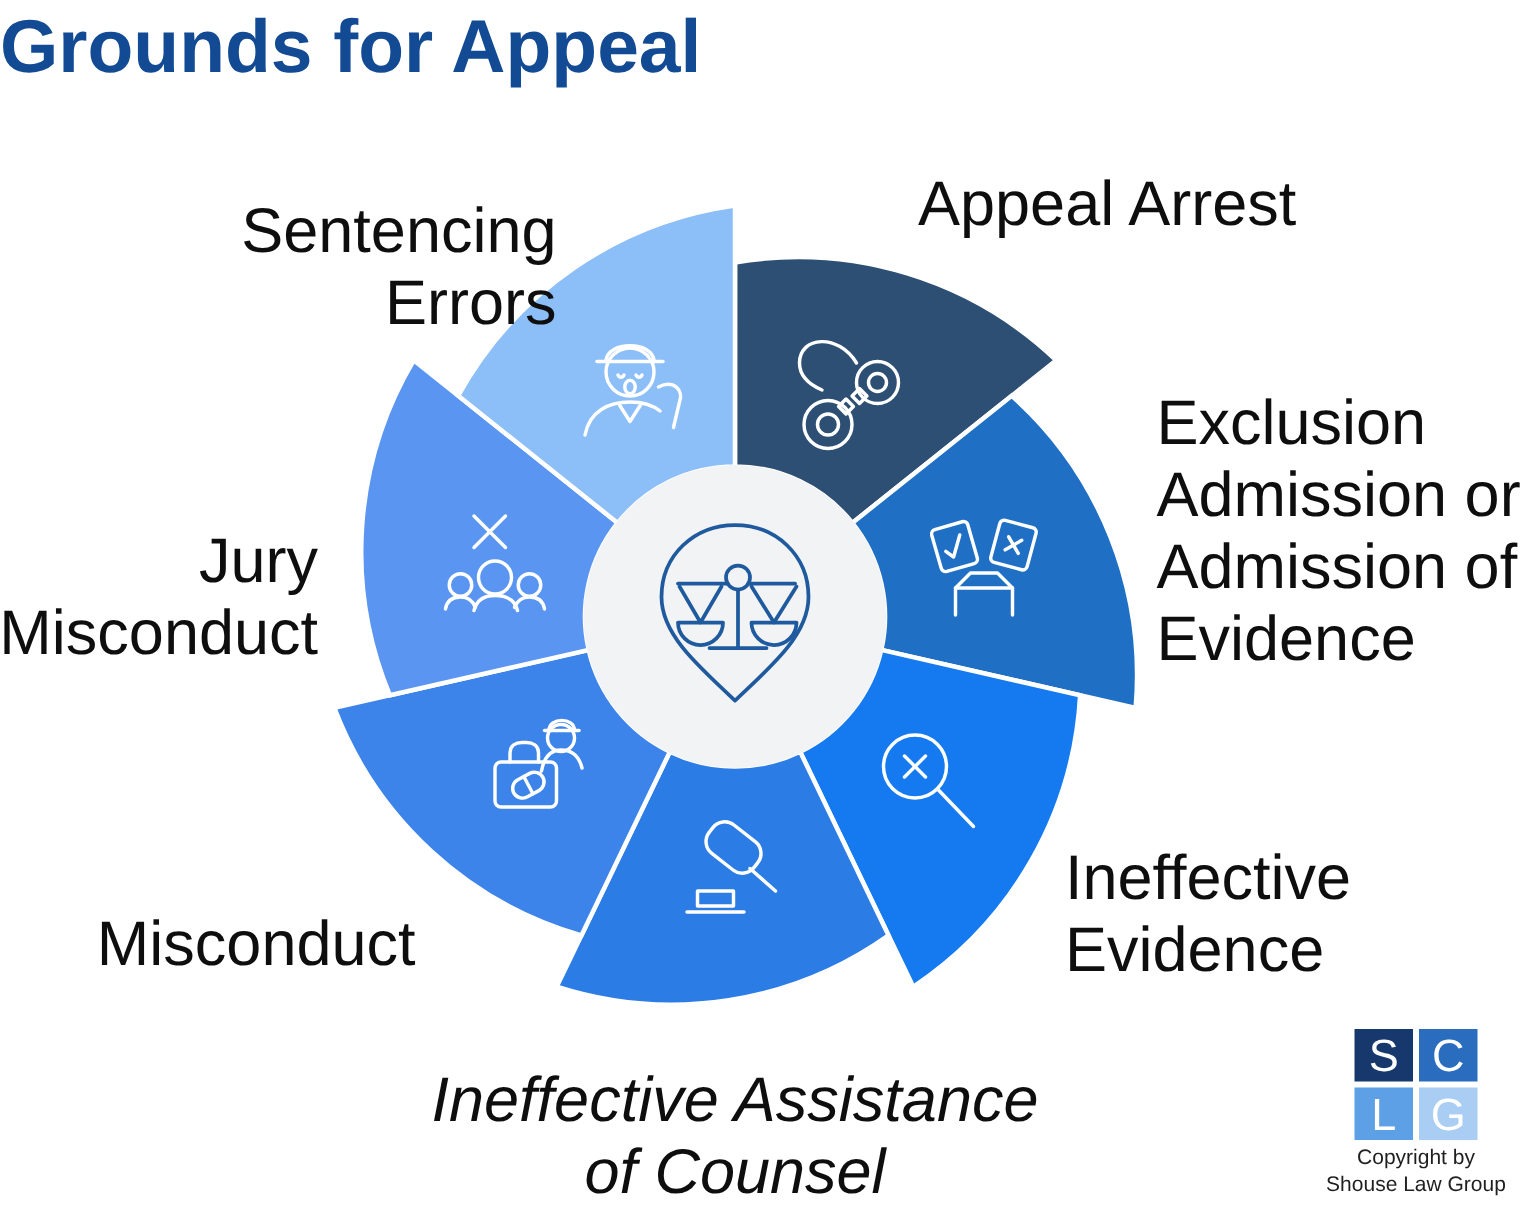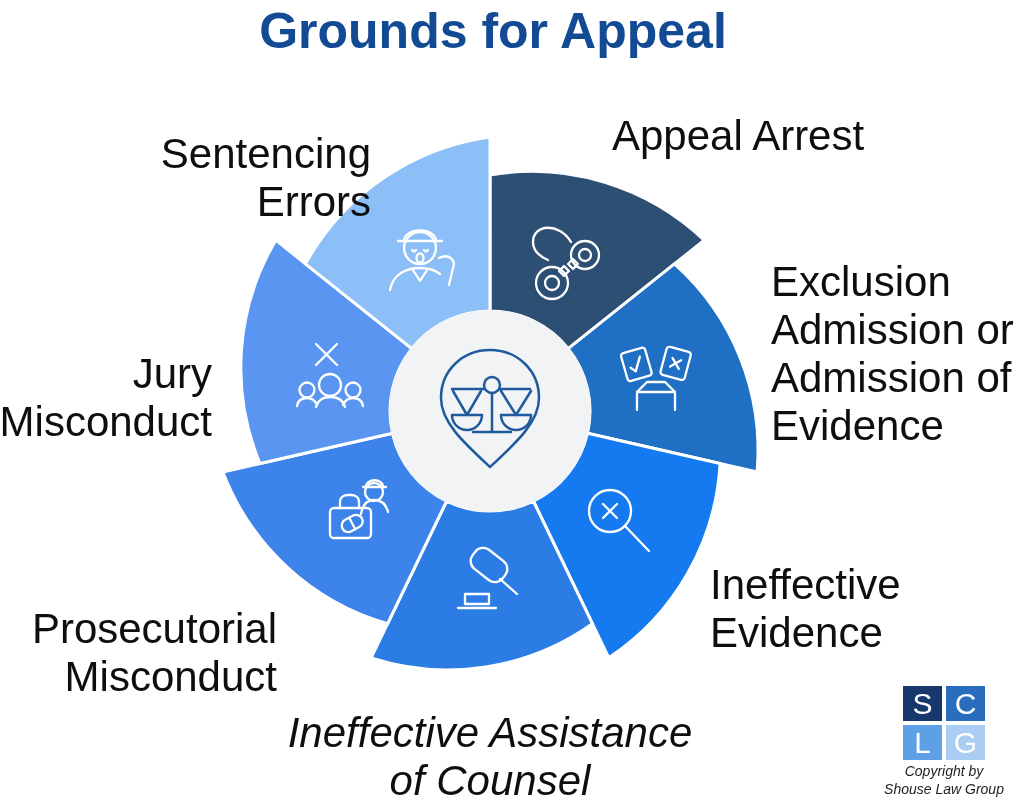--- a/index.html
+++ b/index.html
@@ -2,29 +2,29 @@
 <html><head>
 <meta charset="utf-8">
 <style>
   html,body{margin:0;padding:0;background:#ffffff;}
   #canvas{
     position:relative;width:1024px;height:804px;overflow:hidden;background:#ffffff;
     font-family:"Liberation Sans","DejaVu Sans",sans-serif;
   }
   #wheel{position:absolute;left:0;top:0;}
   .title{
-    position:absolute;left:0;top:2px;width:986px;text-align:center;
+    position:absolute;left:0;top:2px;width:986px;
     font-size:50px;font-weight:bold;letter-spacing:0;
   }
   .lbl{position:absolute;font-size:42px;line-height:48px;color:#0e0e0e;white-space:nowrap;}
   .lbl.right{text-align:right;margin-top:44px;}
   .lbl.center{text-align:center;white-space:normal;}
   .copyright{
     position:absolute;left:869px;top:762px;width:150px;text-align:center;
-    font-size:14px;line-height:18px;color:#1f1f1f;font-style:italic;
+    font-size:14px;line-height:18px;color:#1f1f1f;
   }
 </style>
 </head>
 <body>
 
 <div id="canvas">
 
   <div class="title" style="color: rgb(19, 74, 148);">Grounds for Appeal</div>
 
   <svg id="wheel" width="1024" height="804" viewBox="0 0 1024 804">
@@ -148,21 +148,20 @@
     <div>Ineffective</div>
     <div>Evidence</div>
   </div>
 
   <div class="lbl center" style="left:190px;top:709px;width:600px;font-style:italic;">
     <div>Ineffective Assistance</div>
     <div>of Counsel</div>
   </div>
 
   <div class="lbl right" style="right:747px;top:561px;">
-    <div>Prosecutorial</div>
     <div>Misconduct</div>
   </div>
 
   <div class="lbl right" style="right:812px;top:306px;">
     <div>Jury</div>
     <div>Misconduct</div>
   </div>
 
   <svg width="1024" height="804" viewBox="0 0 1024 804" style="position:absolute;left:0;top:0;pointer-events:none;">
     <rect x="903" y="686" width="39" height="35" fill="#17386d"></rect>

